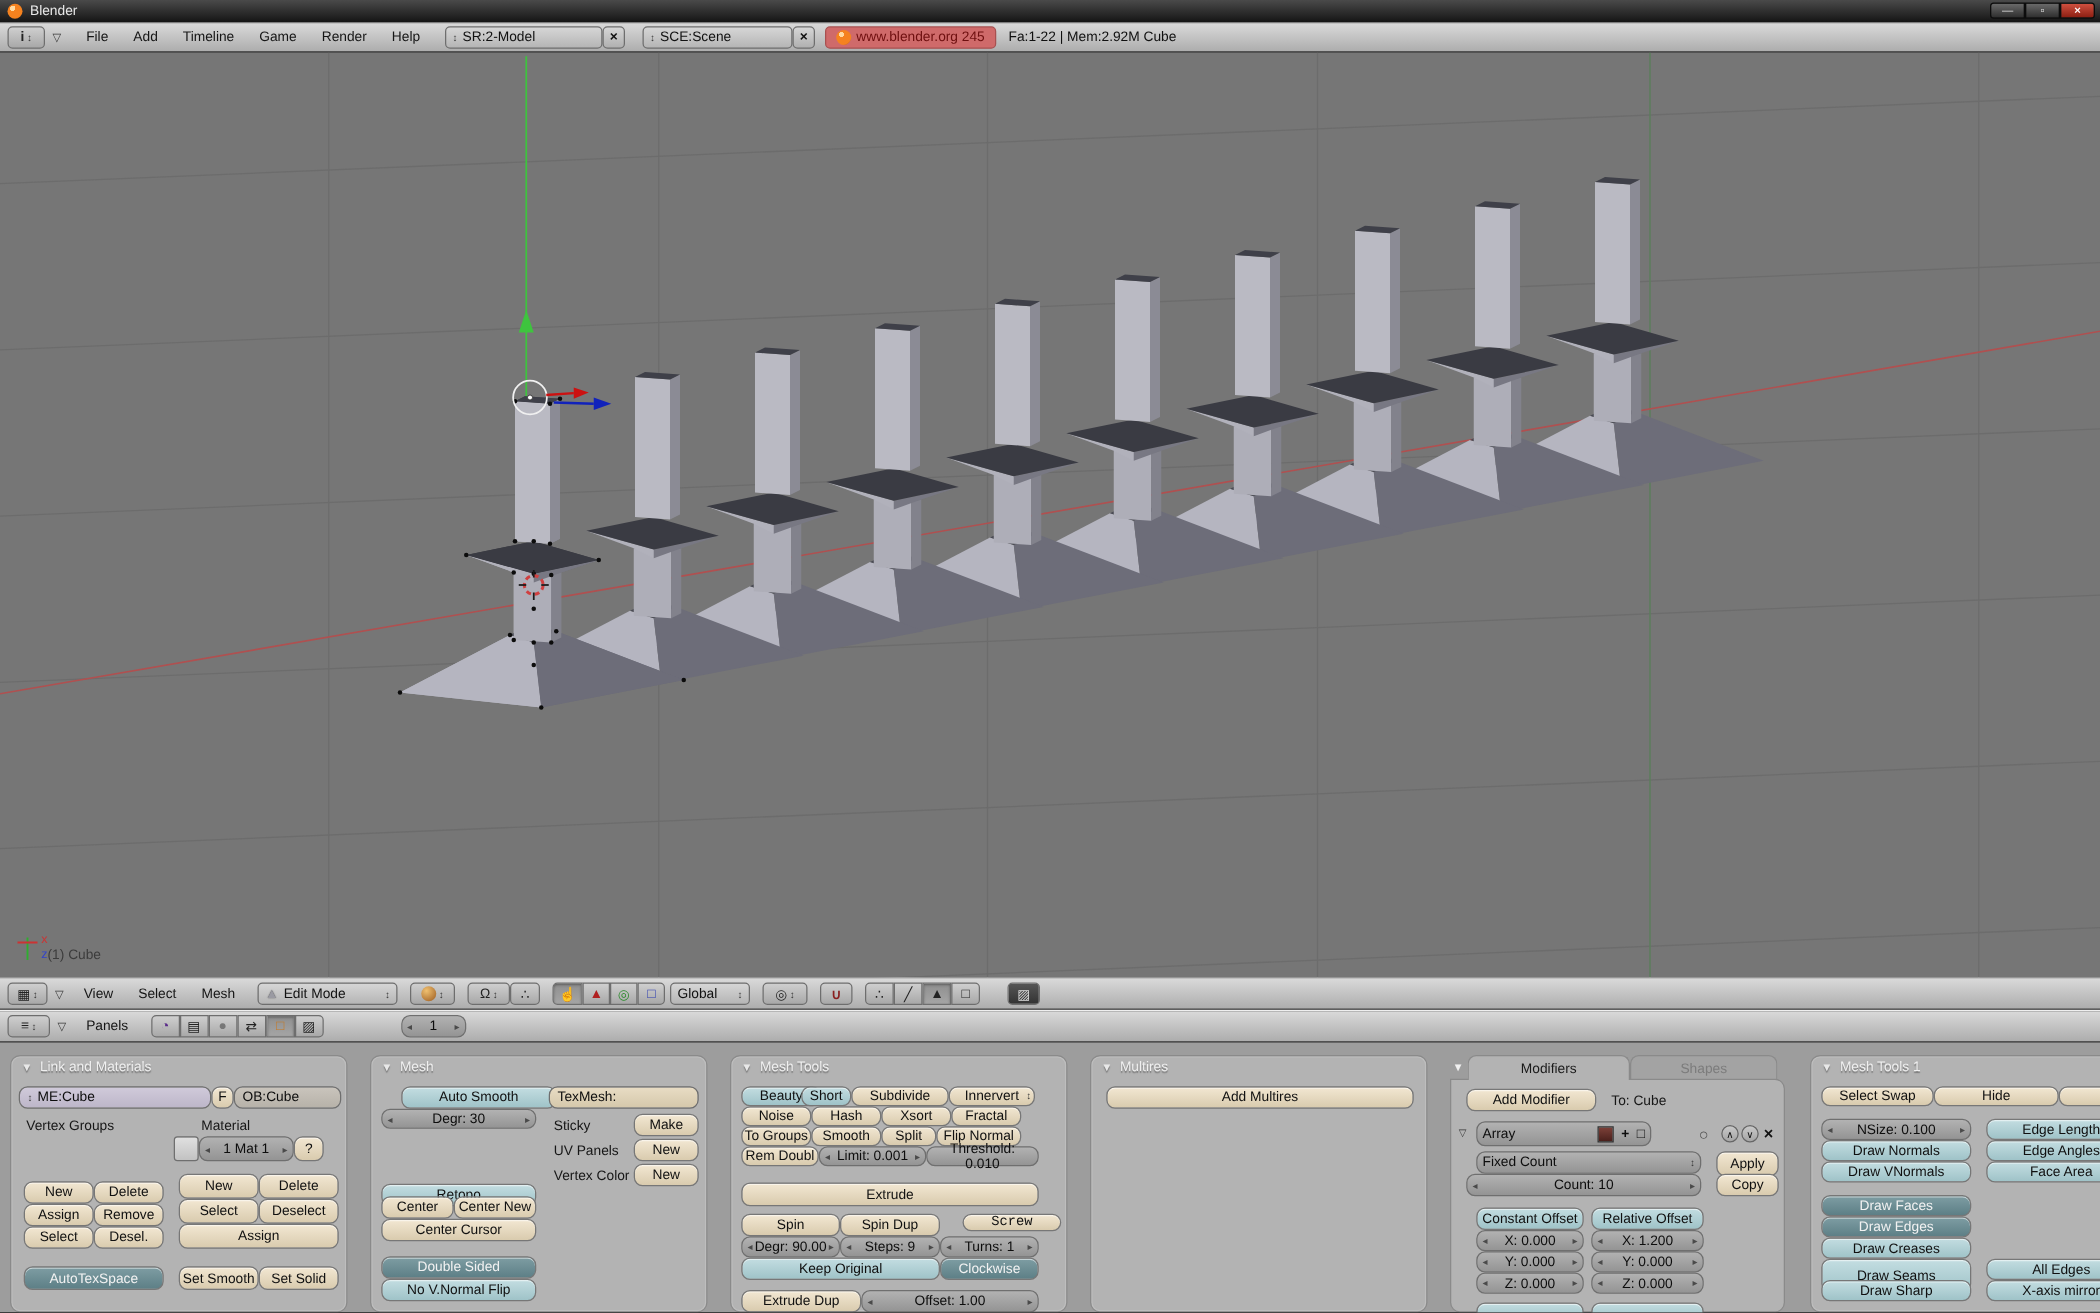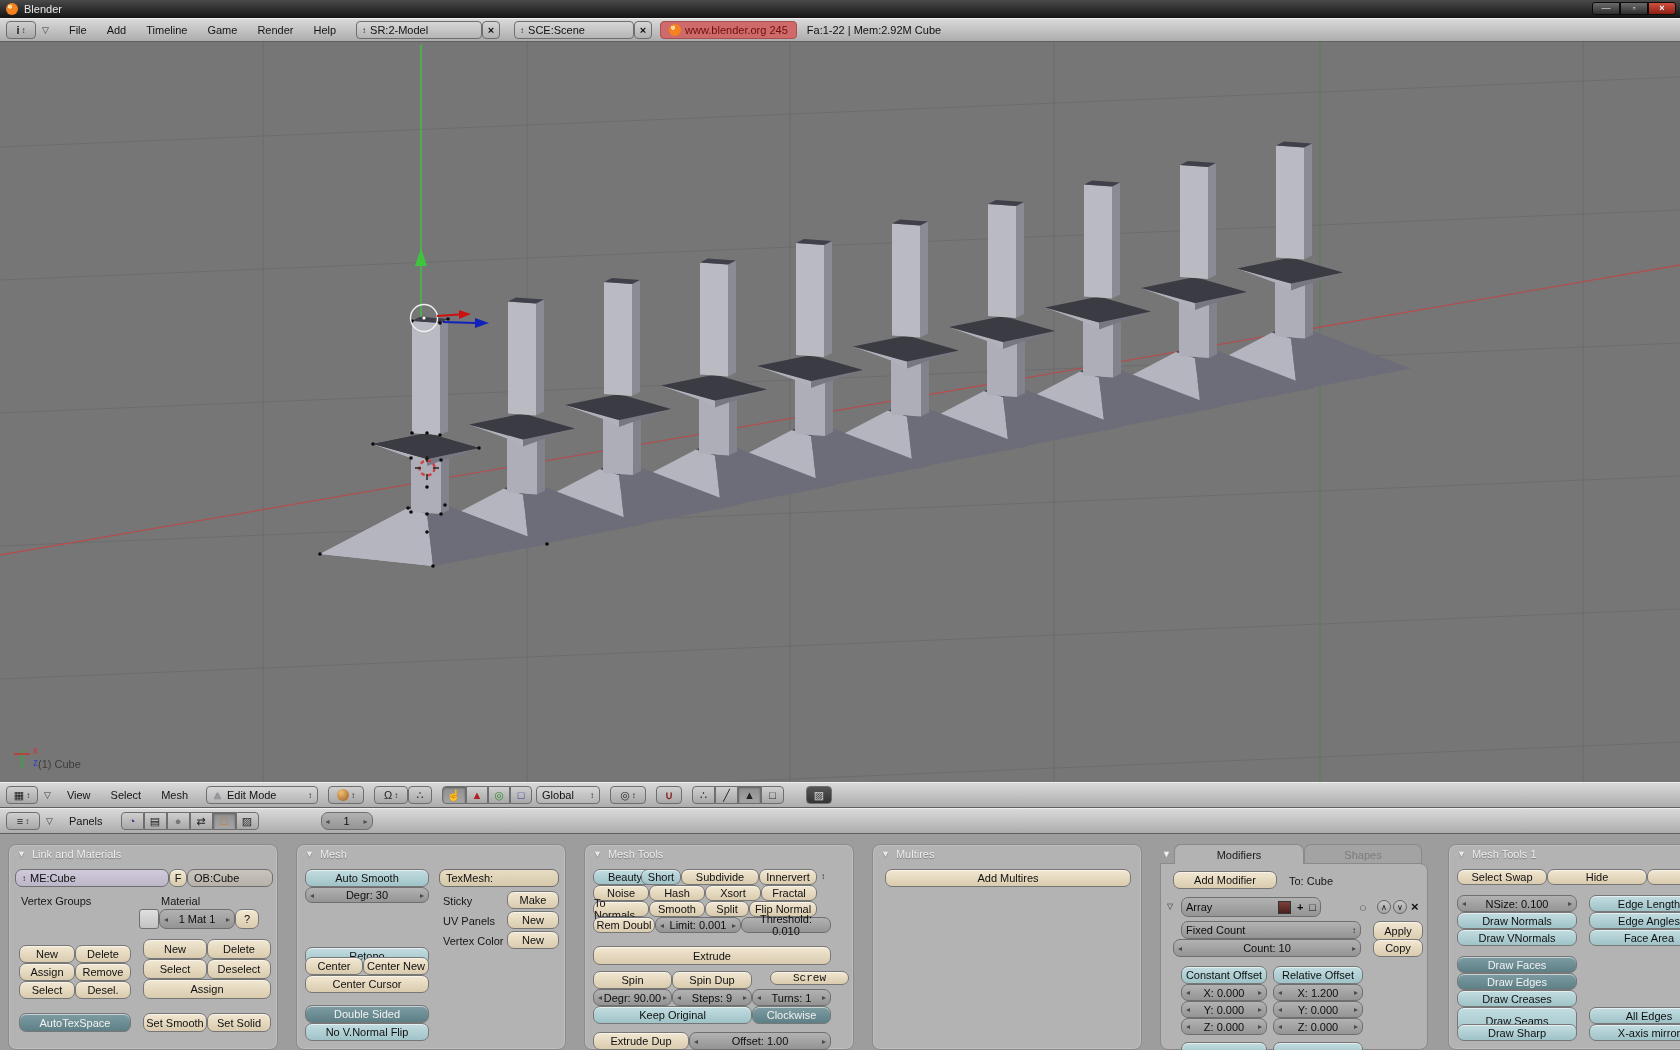--- a/index.html
+++ b/index.html
@@ -359,21 +359,21 @@
       <div class="btn tealdark" style="left:10px; top:168px; width:112px; height:19px;">AutoTexSpace</div>
       <div class="btn" style="left:134px; top:168px; width:64px; height:19px;">Set Smooth</div>
       <div class="btn" style="left:198px; top:168px; width:64px; height:19px;">Set Solid</div>
     </div>
 
     <div class="panel" style="left:296px;">
       <div class="ptitle">
         <span class="tri">▼</span>
         <span>Mesh</span>
       </div>
-      <div class="btn teal" style="left:8px; top:24px; width:124px; height:18px;">Auto Smooth</div>
+      <div class="btn teal" style="left:24px; top:24px; width:124px; height:18px;">Auto Smooth</div>
       <div class="num" style="left:8px; top:42px; width:124px; height:16px;">
         <span class="ar">◂</span>
         <span class="val">Degr: 30</span>
         <span class="ar">▸</span>
       </div>
       <div class="btn teal" style="left:8px; top:74px; width:124px; height:18px;margin-top:28px;">Retopo</div>
       <div class="field" style="left:142px; top:24px; width:120px; height:18px;">
         <span>TexMesh:</span>
       </div>
       <div class="lbl" style="left:146px; top:50px;">Sticky</div>
@@ -390,27 +390,27 @@
     </div>
 
     <div class="panel" style="left:584px;">
       <div class="ptitle">
         <span class="tri">▼</span>
         <span>Mesh Tools</span>
       </div>
       <div class="btn teal" style="left:8px; top:24px; width:64px; height:16px;">Beauty</div>
       <div class="btn teal" style="left:56px; top:24px; width:40px; height:16px;">Short</div>
       <div class="btn" style="left:96px; top:24px; width:78px; height:16px;">Subdivide</div>
-      <div class="btn" style="left:174px; top:24px; width:58px; height:16px;">Innervert</div>
+      <div class="btn" style="left:174px; top:24px; width:69px; height:16px;">Innervert</div>
       <span class="tinystep" style="position:absolute; left:236px; top:27px;">↕</span>
       <div class="btn" style="left:8px; top:40px; width:56px; height:16px;">Noise</div>
       <div class="btn" style="left:64px; top:40px; width:56px; height:16px;">Hash</div>
       <div class="btn" style="left:120px; top:40px; width:56px; height:16px;">Xsort</div>
       <div class="btn" style="left:176px; top:40px; width:56px; height:16px;">Fractal</div>
-      <div class="btn" style="left:8px; top:56px; width:56px; height:16px;">To Normals</div>
+      <div class="btn" style="left:8px; top:56px; width:56px; height:16px;">To Groups</div>
       <div class="btn" style="left:64px; top:56px; width:56px; height:16px;">Smooth</div>
       <div class="btn" style="left:120px; top:56px; width:44px; height:16px;">Split</div>
       <div class="btn" style="left:164px; top:56px; width:68px; height:16px;">Flip Normal</div>
       <div class="btn" style="left:8px; top:72px; width:62px; height:16px;">Rem Doubl</div>
       <div class="num" style="left:70px; top:72px; width:86px; height:16px;">
         <span class="ar">◂</span>
         <span class="val">Limit: 0.001</span>
         <span class="ar">▸</span>
       </div>
       <div class="num" style="left:156px; top:72px; width:90px; height:16px;">

